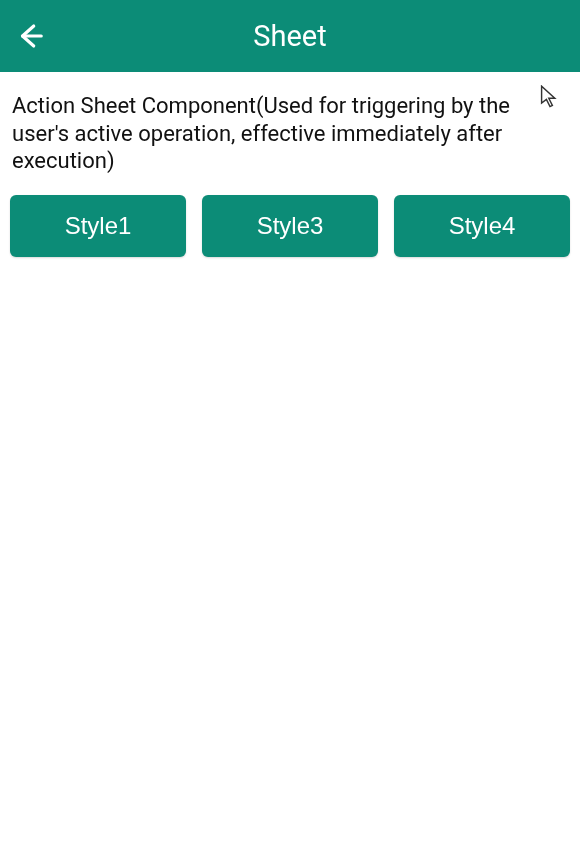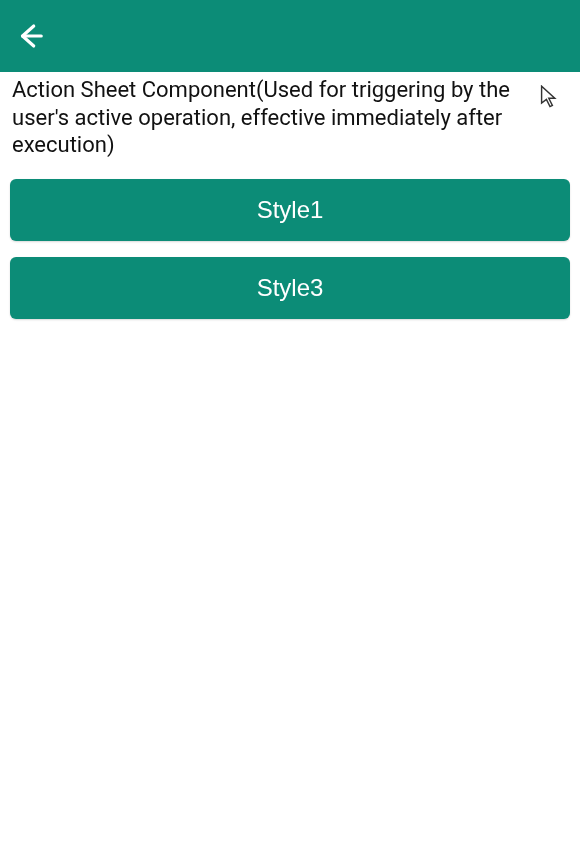--- a/index.html
+++ b/index.html
@@ -44,35 +44,35 @@
     
     .header-title {
       flex: 1;
       text-align: center;
       color: #ffffff;
       font-size: 29px;
       font-weight: 400;
     }
     
     .content {
-      padding: 4px 10px 10px 10px;
+      padding: 20px 10px 10px 10px;
     }
     
     .description {
       color: #111111;
       font-size: 22px;
       line-height: 1.25;
       margin-bottom: 20px;
       padding-left: 2px;
       padding-right: 2px;
     }
     
     .button-list {
       display: flex;
-      flex-direction: column;
+      flex-direction: row;
       gap: 16px;
     }
     
     .style-button {
       background: #0c8c77;
       color: #ffffff;
       border: none;
       border-radius: 6px;
       height: 62px;
       font-size: 24px;
@@ -94,26 +94,28 @@
 </head>
 <body>
 
 <div class="header">
   <div class="back-button">
     <svg viewBox="0 0 24 24" fill="none" stroke="#ffffff" stroke-width="2.5" stroke-linecap="round" stroke-linejoin="round">
       <polyline points="15 4 6 12 15 20"></polyline>
       <line x1="6" y1="12" x2="21" y2="12"></line>
     </svg>
   </div>
+  <div class="header-title">Sheet</div>
 </div>
 
 <div class="content">
   <div class="description">Action Sheet Component(Used for triggering by the user's active operation, effective immediately after execution)</div>
 
   <div class="button-list">
     <button class="style-button">Style1</button>
     <button class="style-button">Style3</button>
+    <button class="style-button">Style4</button>
   </div>
 </div>
 
 <svg class="cursor" viewBox="0 0 16 20" fill="none" stroke="#333333" stroke-width="1.2">
   <path d="M1 1 L1 15 L5 12 L8 18 L10 17 L7 11 L12 11 Z" fill="none"></path>
 </svg>
 
 </body></html>

